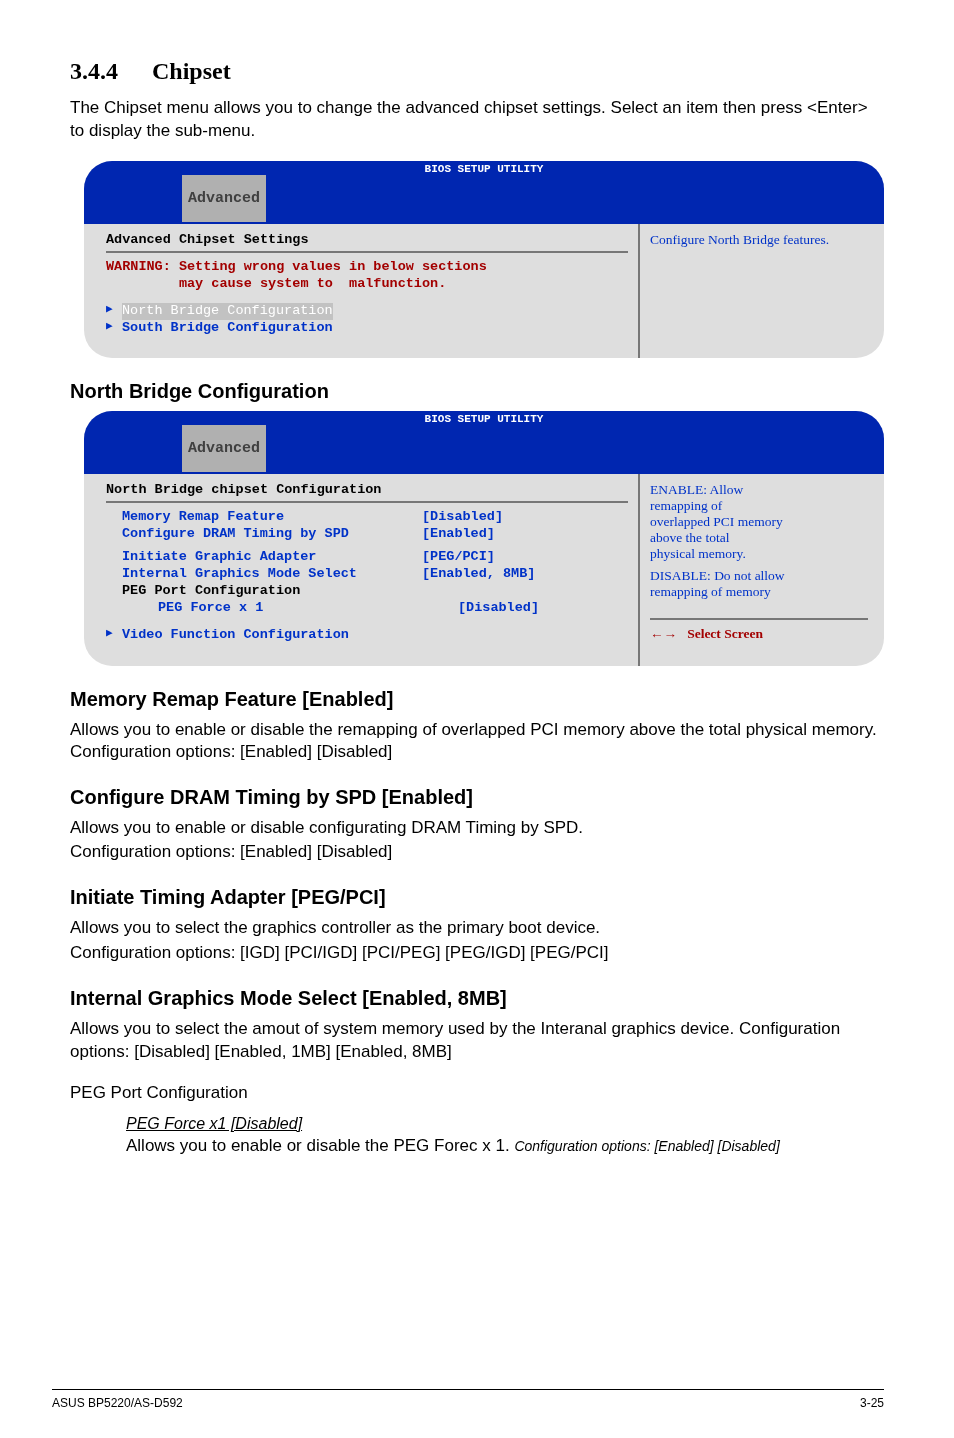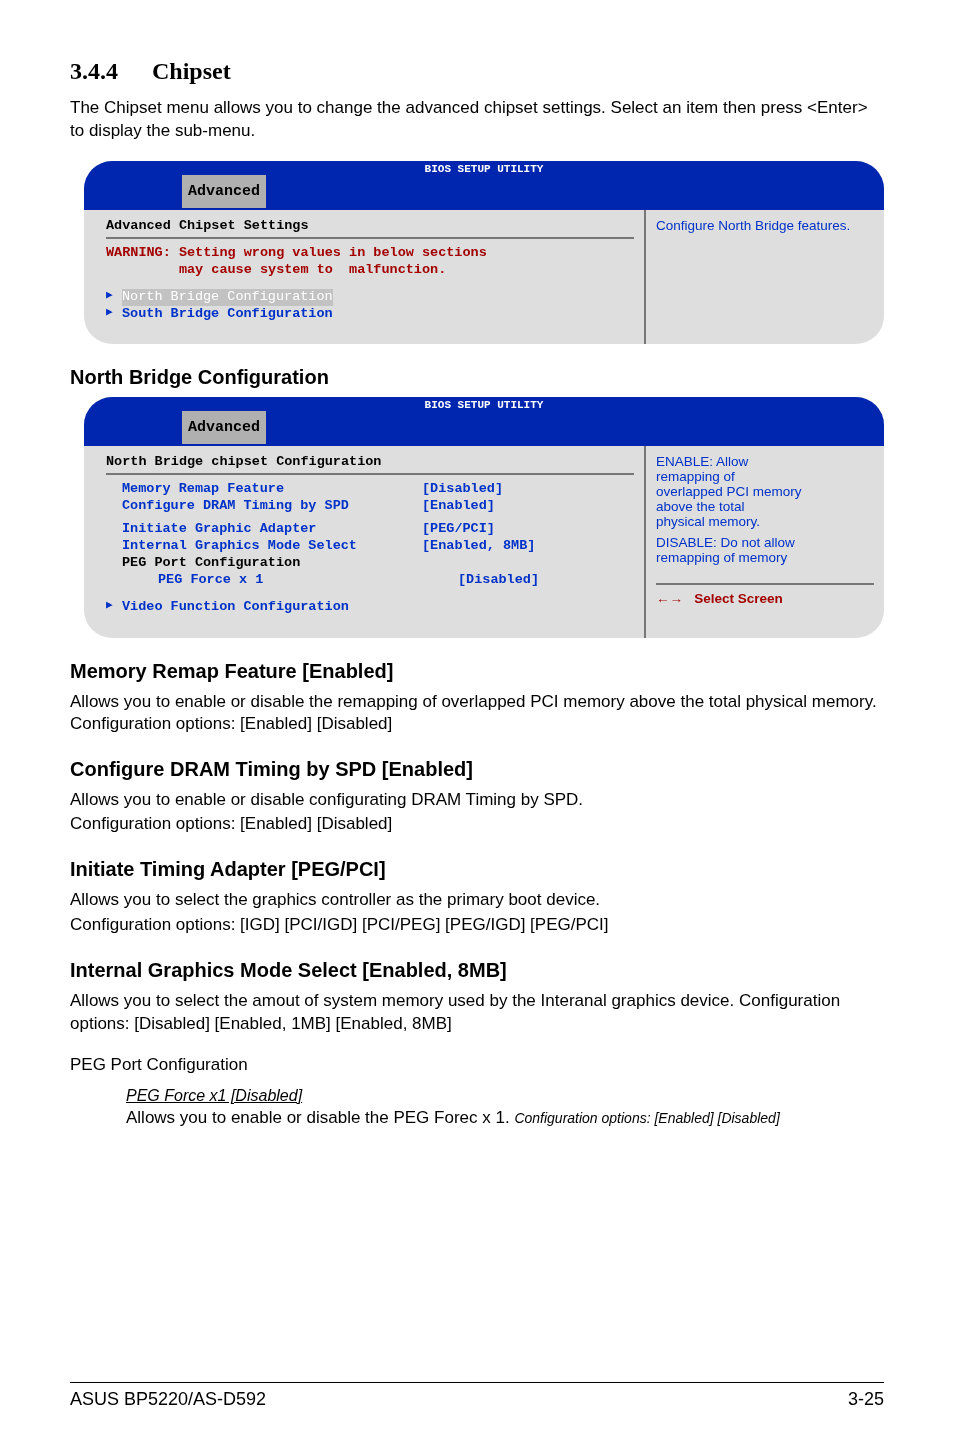--- a/index.html
+++ b/index.html
@@ -53,41 +53,41 @@
   font-size: 11px;
   padding: 2px 0 0 0;
 }
 .bios-tabs {
   background: #0026b0;
   padding: 0 0 2px 98px;
 }
 .bios-tab {
   display: inline-block;
   background: #b0b0b0;
-  color: #000000;
+  color: #404040;
   font-family: "Courier New", monospace;
   font-weight: bold;
   font-size: 15px;
-  padding: 8px 6px;
+  padding: 15px 6px;
 }
 .bios-body {
   display: flex;
 }
 .bios-left {
   flex: 1 1 auto;
   padding: 8px 10px 22px 22px;
   font-family: "Courier New", monospace;
   font-size: 13.5px;
   position: relative;
 }
 .bios-right {
   width: 218px;
   border-left: 2px solid #777;
-  padding: 8px 10px 22px 10px;
-  font-family: Liberation Sans, sans-serif;
+  padding: 8px 16px 22px 10px;
+  font-family: Liberation Serif, serif;
   font-size: 13.5px;
   color: #0032c8;
 }
 .bios-heading {
   color: #000;
   font-weight: bold;
   margin-bottom: 2px;
 }
 .bios-hr {
   border: none;
@@ -117,27 +117,27 @@
 }
 .noarrow::before {
   content: "";
   display: inline-block;
   width: 16px;
 }
 .indent-child .label { padding-left: 36px; flex-basis: 300px; }
 .footer {
   position: absolute;
   bottom: 28px;
-  left: 70px;
+  left: 52px;
   right: 70px;
   border-top: 1px solid #000;
   padding-top: 6px;
   display: flex;
   justify-content: space-between;
-  font-size: 18px;
+  font-size: 12px;
 }
 </style>
 </head>
 <body>
 
 <div class="page">
 
   <h1 class="section-num">
     <span class="num">3.4.4</span><span>Chipset</span>
   </h1>

